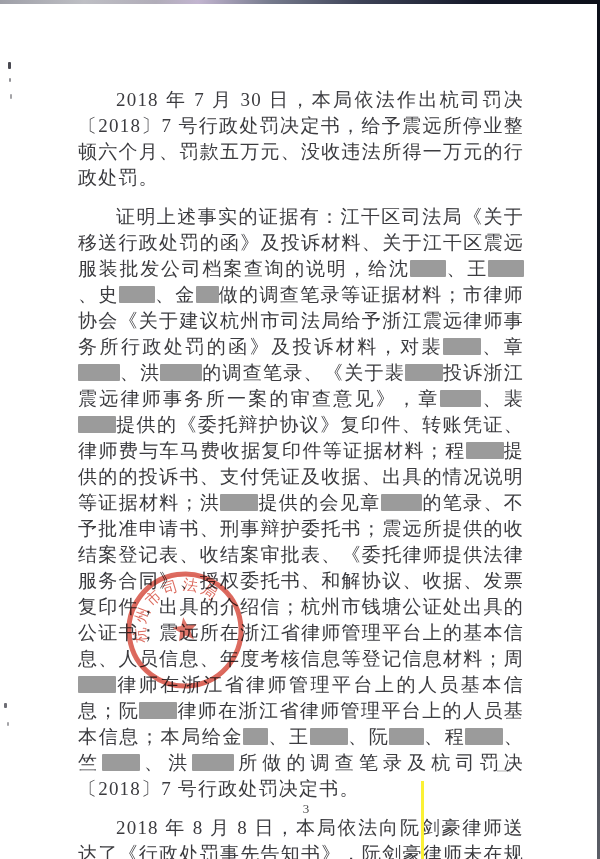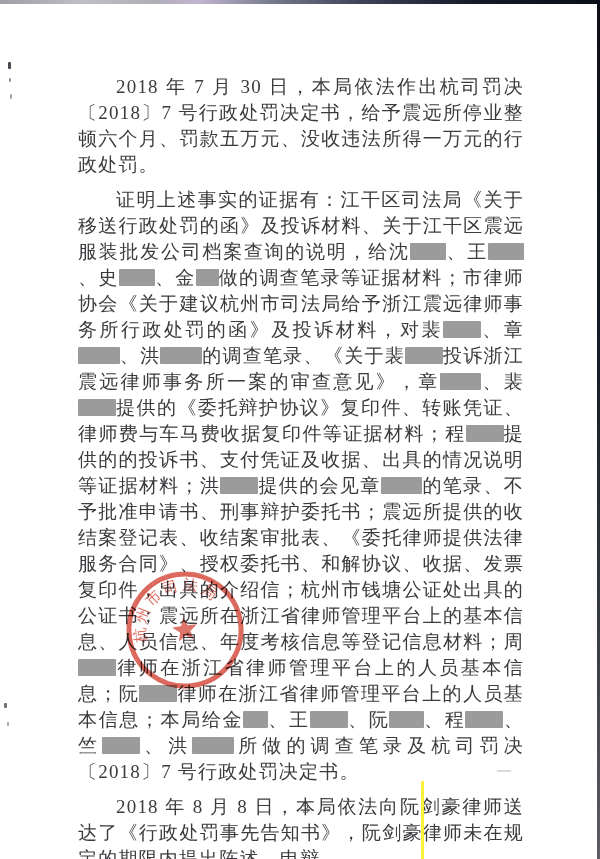--- a/index.html
+++ b/index.html
@@ -22,21 +22,21 @@
     background:linear-gradient(180deg,#0c0f18 0%,#161a26 40%,rgba(22,26,38,.85) 75%,rgba(22,26,38,.7) 100%);
   }
   .speck{position:absolute;background:var(--speck,#4a4a52);border-radius:1px;}
   
   .doc{
     position:absolute;left:78px;top:74px;width:446px;
     font-size:19px;line-height:26px;color:var(--ink,#3b3b3f);
     text-align:justify;text-justify:inter-character;
     letter-spacing:1.2px;
   }
-  .doc p.para{margin:0 0 9px 0;text-indent:2em;}
+  .doc p.para{margin:13px 0 9px 0;text-indent:2em;}
   .redact{
     display:inline-block;height:17px;vertical-align:-2px;
     background:var(--redact,#9b9b9b);border-radius:1px;
   }
   
   .stamp{
     position:absolute;left:123px;top:566px;width:124px;height:128px;
     mix-blend-mode:multiply;opacity:.88;
     transform:rotate(-8deg);
   }

